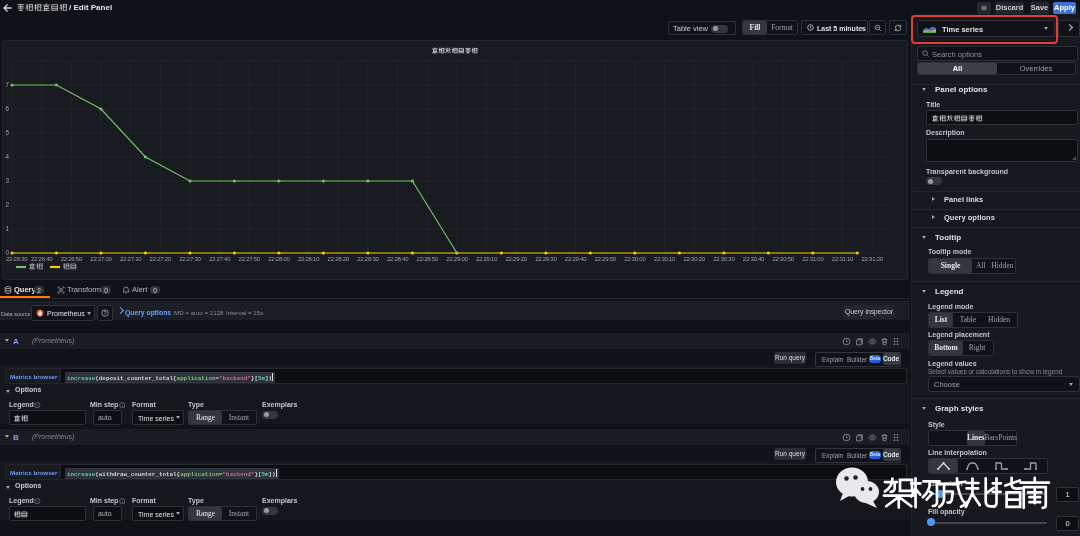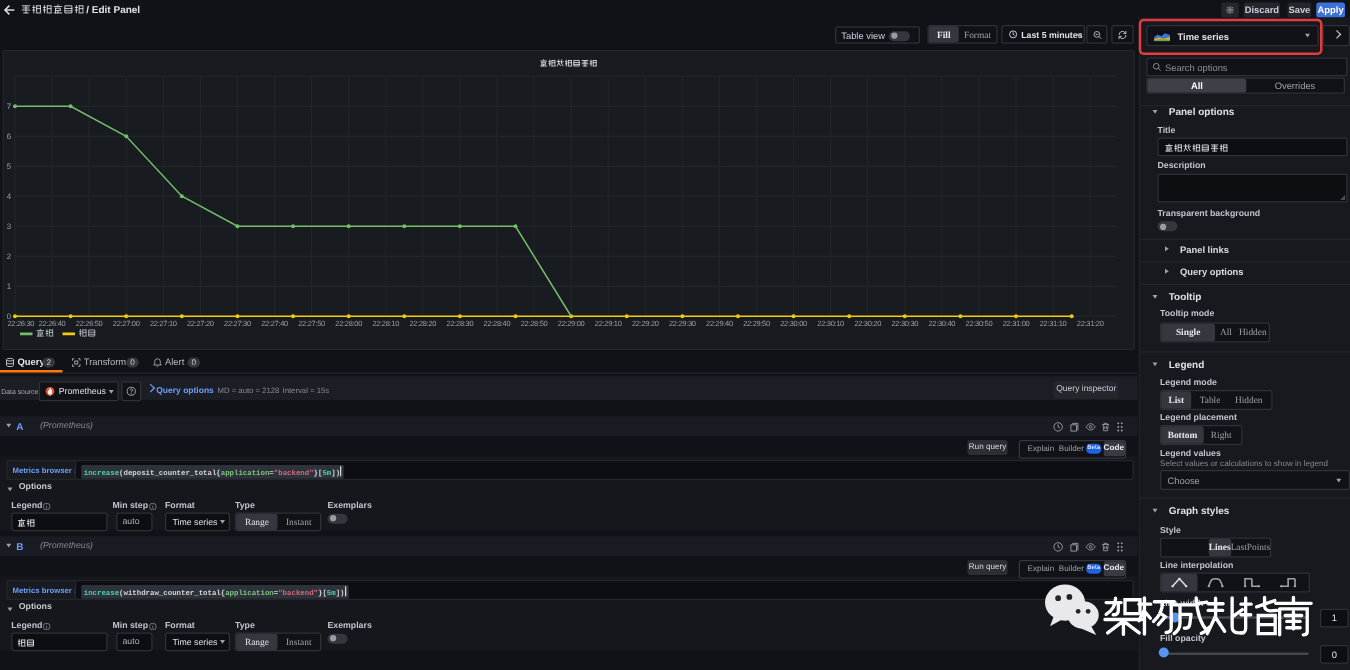--- a/index.html
+++ b/index.html
@@ -556,21 +556,21 @@
     <div class="ab bordered" style="left:16px;top:362px;width:150px;height:14px;">
       <span class="ab" style="left:5px;top:3px;font-size:7.5px;color:#9fa0a8;">Choose</span>
       <span class="ab" style="left:140px;top:5.5px;border-left:2.5px solid transparent;border-right:2.5px solid transparent;border-top:3px solid #9fa0a8;"></span>
     </div>
     <div class="ab" style="left:0;top:384px;width:169px;height:1px;background:#23252b;"></div>
     <span class="ab" style="left:10px;top:393px;border-left:2.5px solid transparent;border-right:2.5px solid transparent;border-top:3px solid #9fa0a8;"></span>
     <span class="ab" style="left:23px;top:390px;font-size:8px;font-weight:bold;color:#e0e1e6;">Graph styles</span>
     <span class="ab lbl" style="left:16px;top:407px;">Style</span>
     <span class="ab grp" style="left:16px;top:416px;width:87px;height:14px;">
       <span class="opt sel" style="width:29px;font-size:7.5px;line-height:14px;font-weight:bold;margin-left:38px;">Lines</span>
-      <span class="opt" style="width:26px;font-size:7.5px;line-height:14px;">Last</span>
+      <span class="opt" style="width:26px;font-size:7.5px;line-height:14px;">Bars</span>
       <span class="opt" style="width:32px;font-size:7.5px;line-height:14px;">Points</span>
     </span>
     <span class="ab lbl" style="left:16px;top:435px;">Line interpolation</span>
     <span class="ab grp" style="left:16px;top:444px;width:118px;height:14px;">
       <span class="opt sel" style="width:29px;">
         <svg style="margin:3px auto" width="13" height="8" viewBox="0 0 13 8">
           <path d="M1 7 L6.5 1 L12 7" stroke="#d8d9dd" stroke-width="1.3" fill="none"></path>
           <circle cx="1" cy="7" r="1" fill="#d8d9dd"></circle>
           <circle cx="6.5" cy="1" r="1" fill="#d8d9dd"></circle>
           <circle cx="12" cy="7" r="1" fill="#d8d9dd"></circle>

